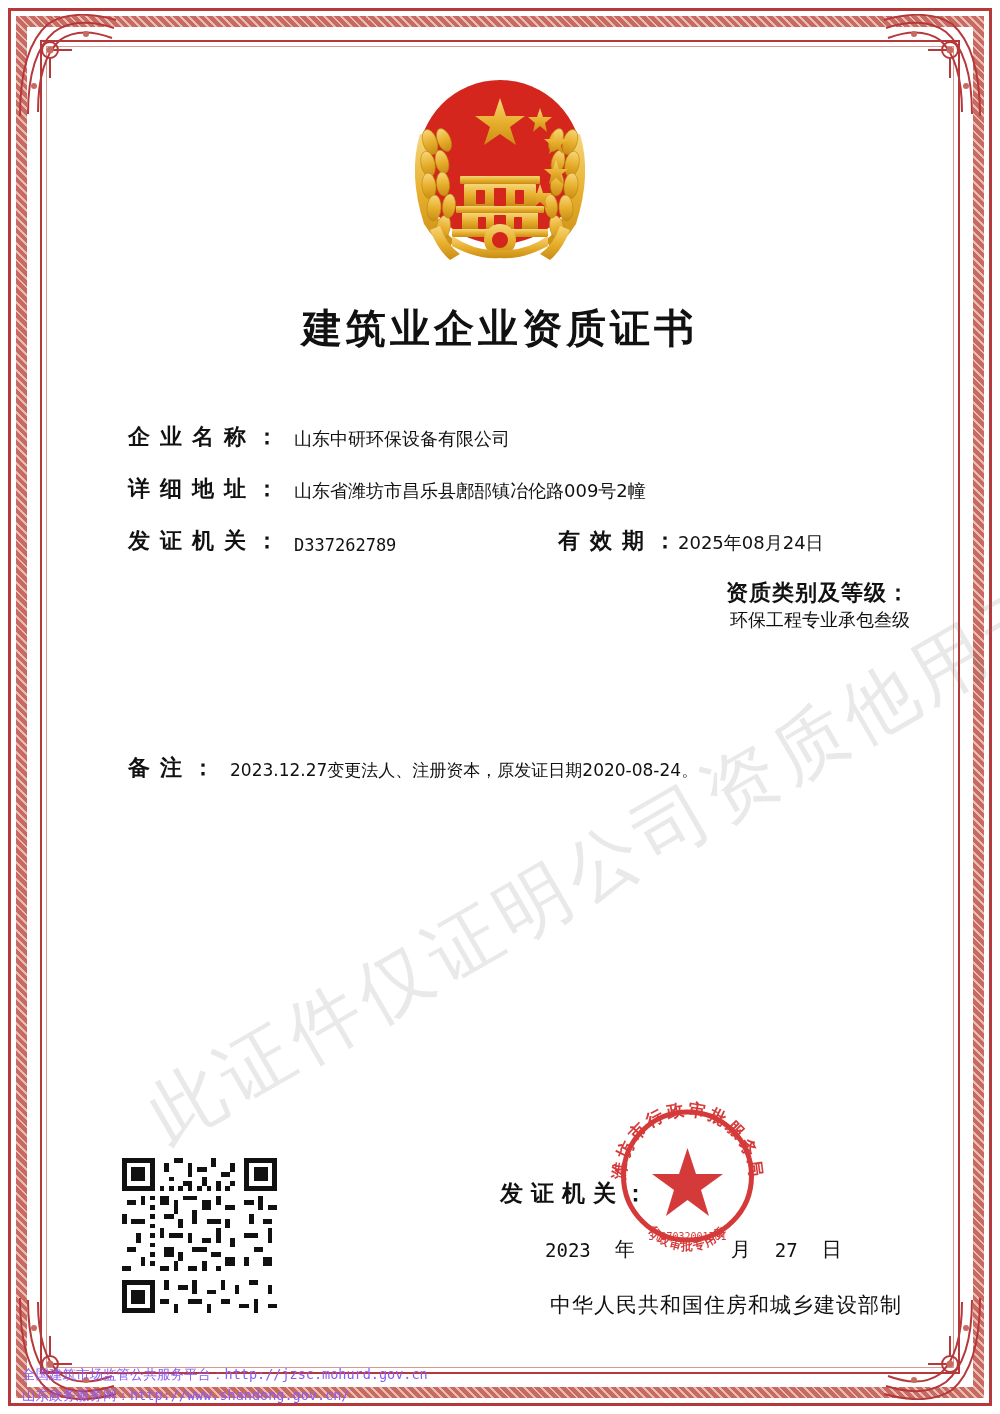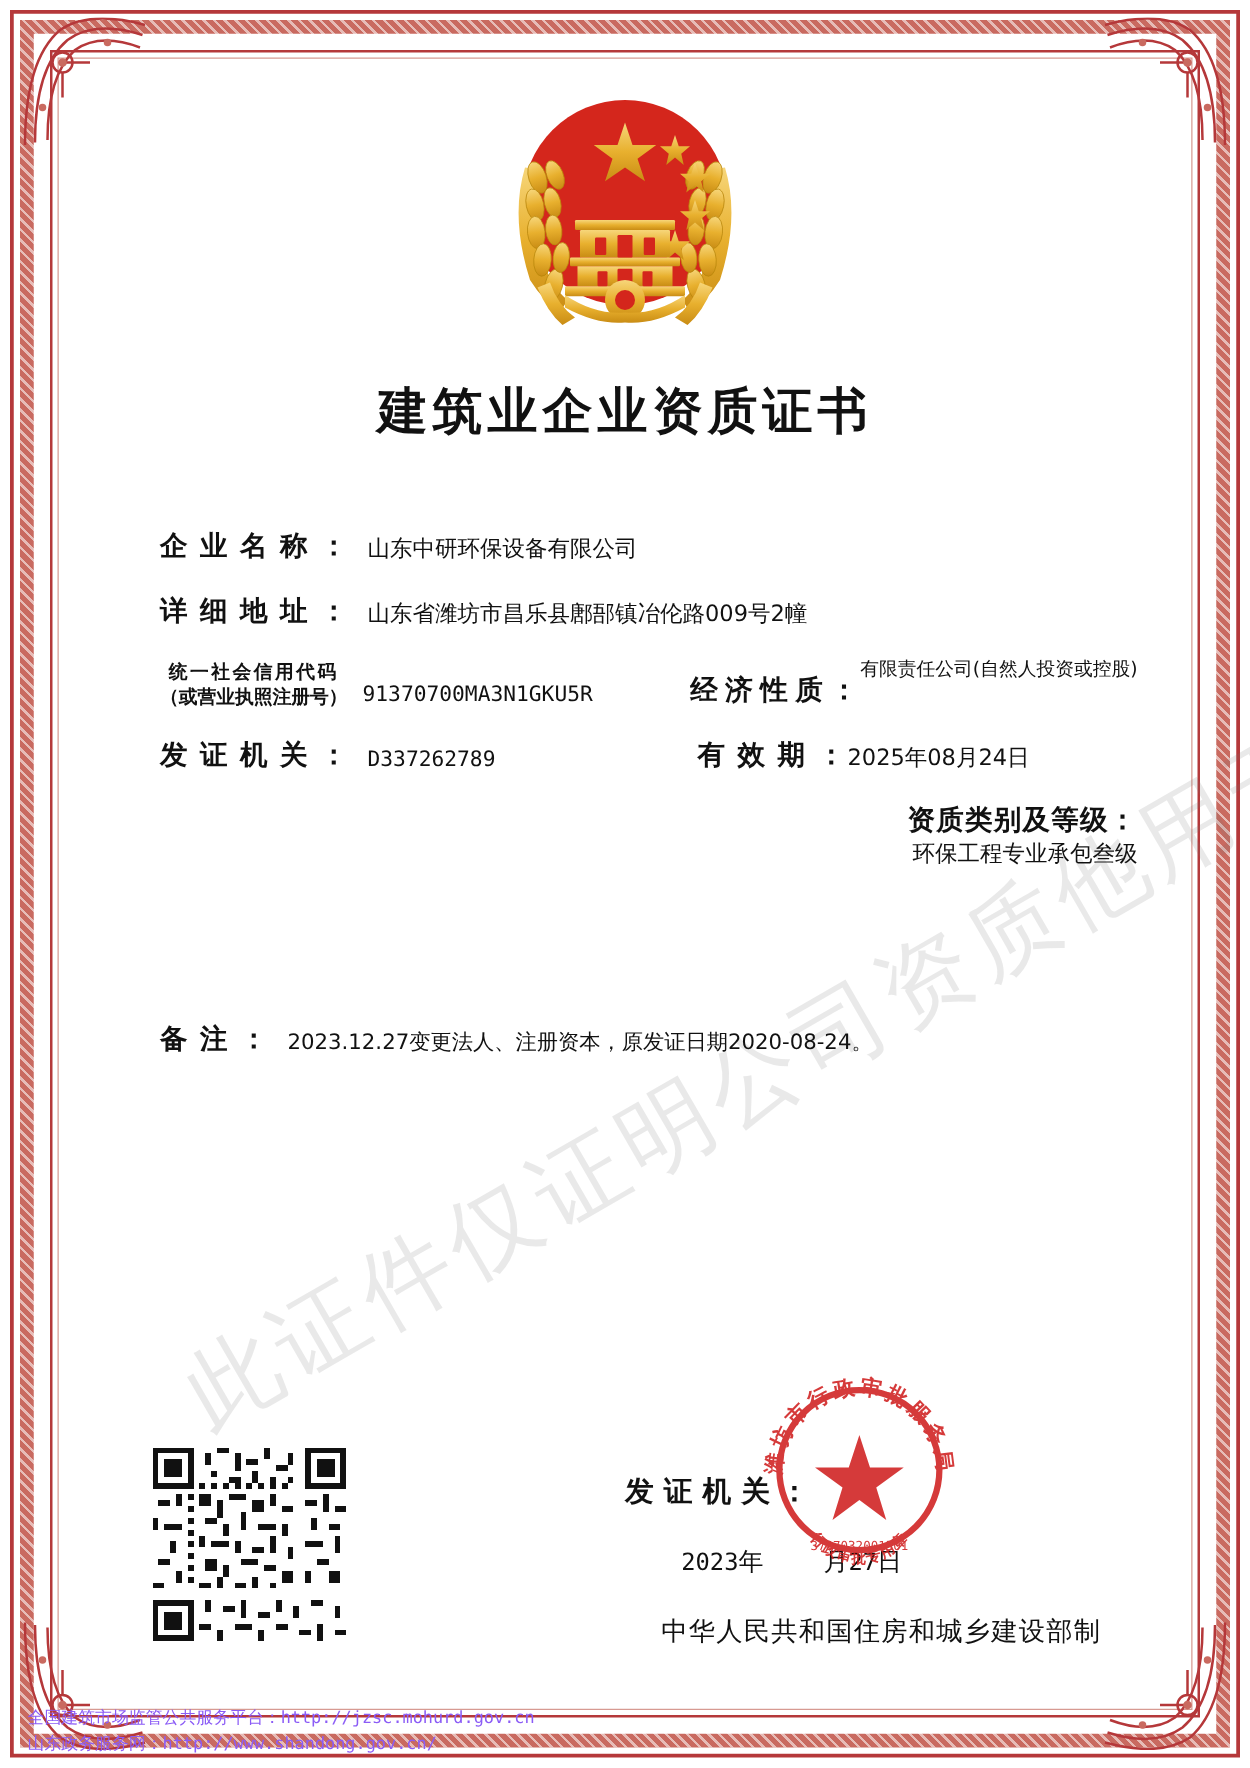--- a/index.html
+++ b/index.html
@@ -162,25 +162,25 @@
     position:absolute;left:62px;top:72px;width:155px;height:155px;
   }
   .issuer{
     position:absolute;left:440px;top:92px;
     font-size:23px;letter-spacing:8px;font-weight:700;
     font-family:"DejaVu Sans", sans-serif;color:#111;
   }
   .dateline{
     position:absolute;left:485px;top:150px;
     font-size:20px;font-family:"DejaVu Sans", sans-serif;color:#111;
-    display:flex;align-items:center;
+    display:flex;align-items:center;gap:24px;
   }
   .dateline .num{font-family:"DejaVu Sans Mono", monospace;font-size:19px;}
   .ministry{
-    position:absolute;left:469px;top:205px;
+    position:absolute;left:490px;top:205px;
     font-size:21px;letter-spacing:1px;font-family:"DejaVu Sans", sans-serif;color:#111;
     white-space:nowrap;
   }
 
   
   .seal{
     position:absolute;left:605px;top:1090px;width:165px;height:165px;
     pointer-events:none;
   }
 
@@ -347,33 +347,20 @@
     <div class="row">
       <span class="lbl sp">企业名称：</span>
       <span class="val">山东中研环保设备有限公司</span>
     </div>
 
     <div class="row">
       <span class="lbl sp">详细地址：</span>
       <span class="val">山东省潍坊市昌乐县鄌郚镇冶伦路009号2幢</span>
     </div>
 
-    <div class="row2col" style="margin-top:10px;">
-      <div class="col-left">
-        <span class="lbl-two">
-          <span class="l1">统一社会信用代码</span><br>
-          <span class="l2">（或营业执照注册号）</span>
-        </span>
-        <span class="val mono" style="margin-left:12px;">91370700MA3N1GKU5R</span>
-      </div>
-      <div class="col-right">
-        <span class="lbl sp6">经济性质：</span>
-        <span class="val-small" style="margin-left:-4px;margin-bottom:20px;">有限责任公司(自然人投资或控股)</span>
-      </div>
-    </div>
 
     <div class="row2col" style="margin-top:14px;">
       <div class="col-left">
         <span class="lbl sp">发证机关：</span>
         <span class="val mono">D337262789</span>
       </div>
       <div class="col-right">
         <span class="lbl sp">有效期：</span>
         <span class="val" style="margin-left:-8px;">2025年08月24日</span>
       </div>

